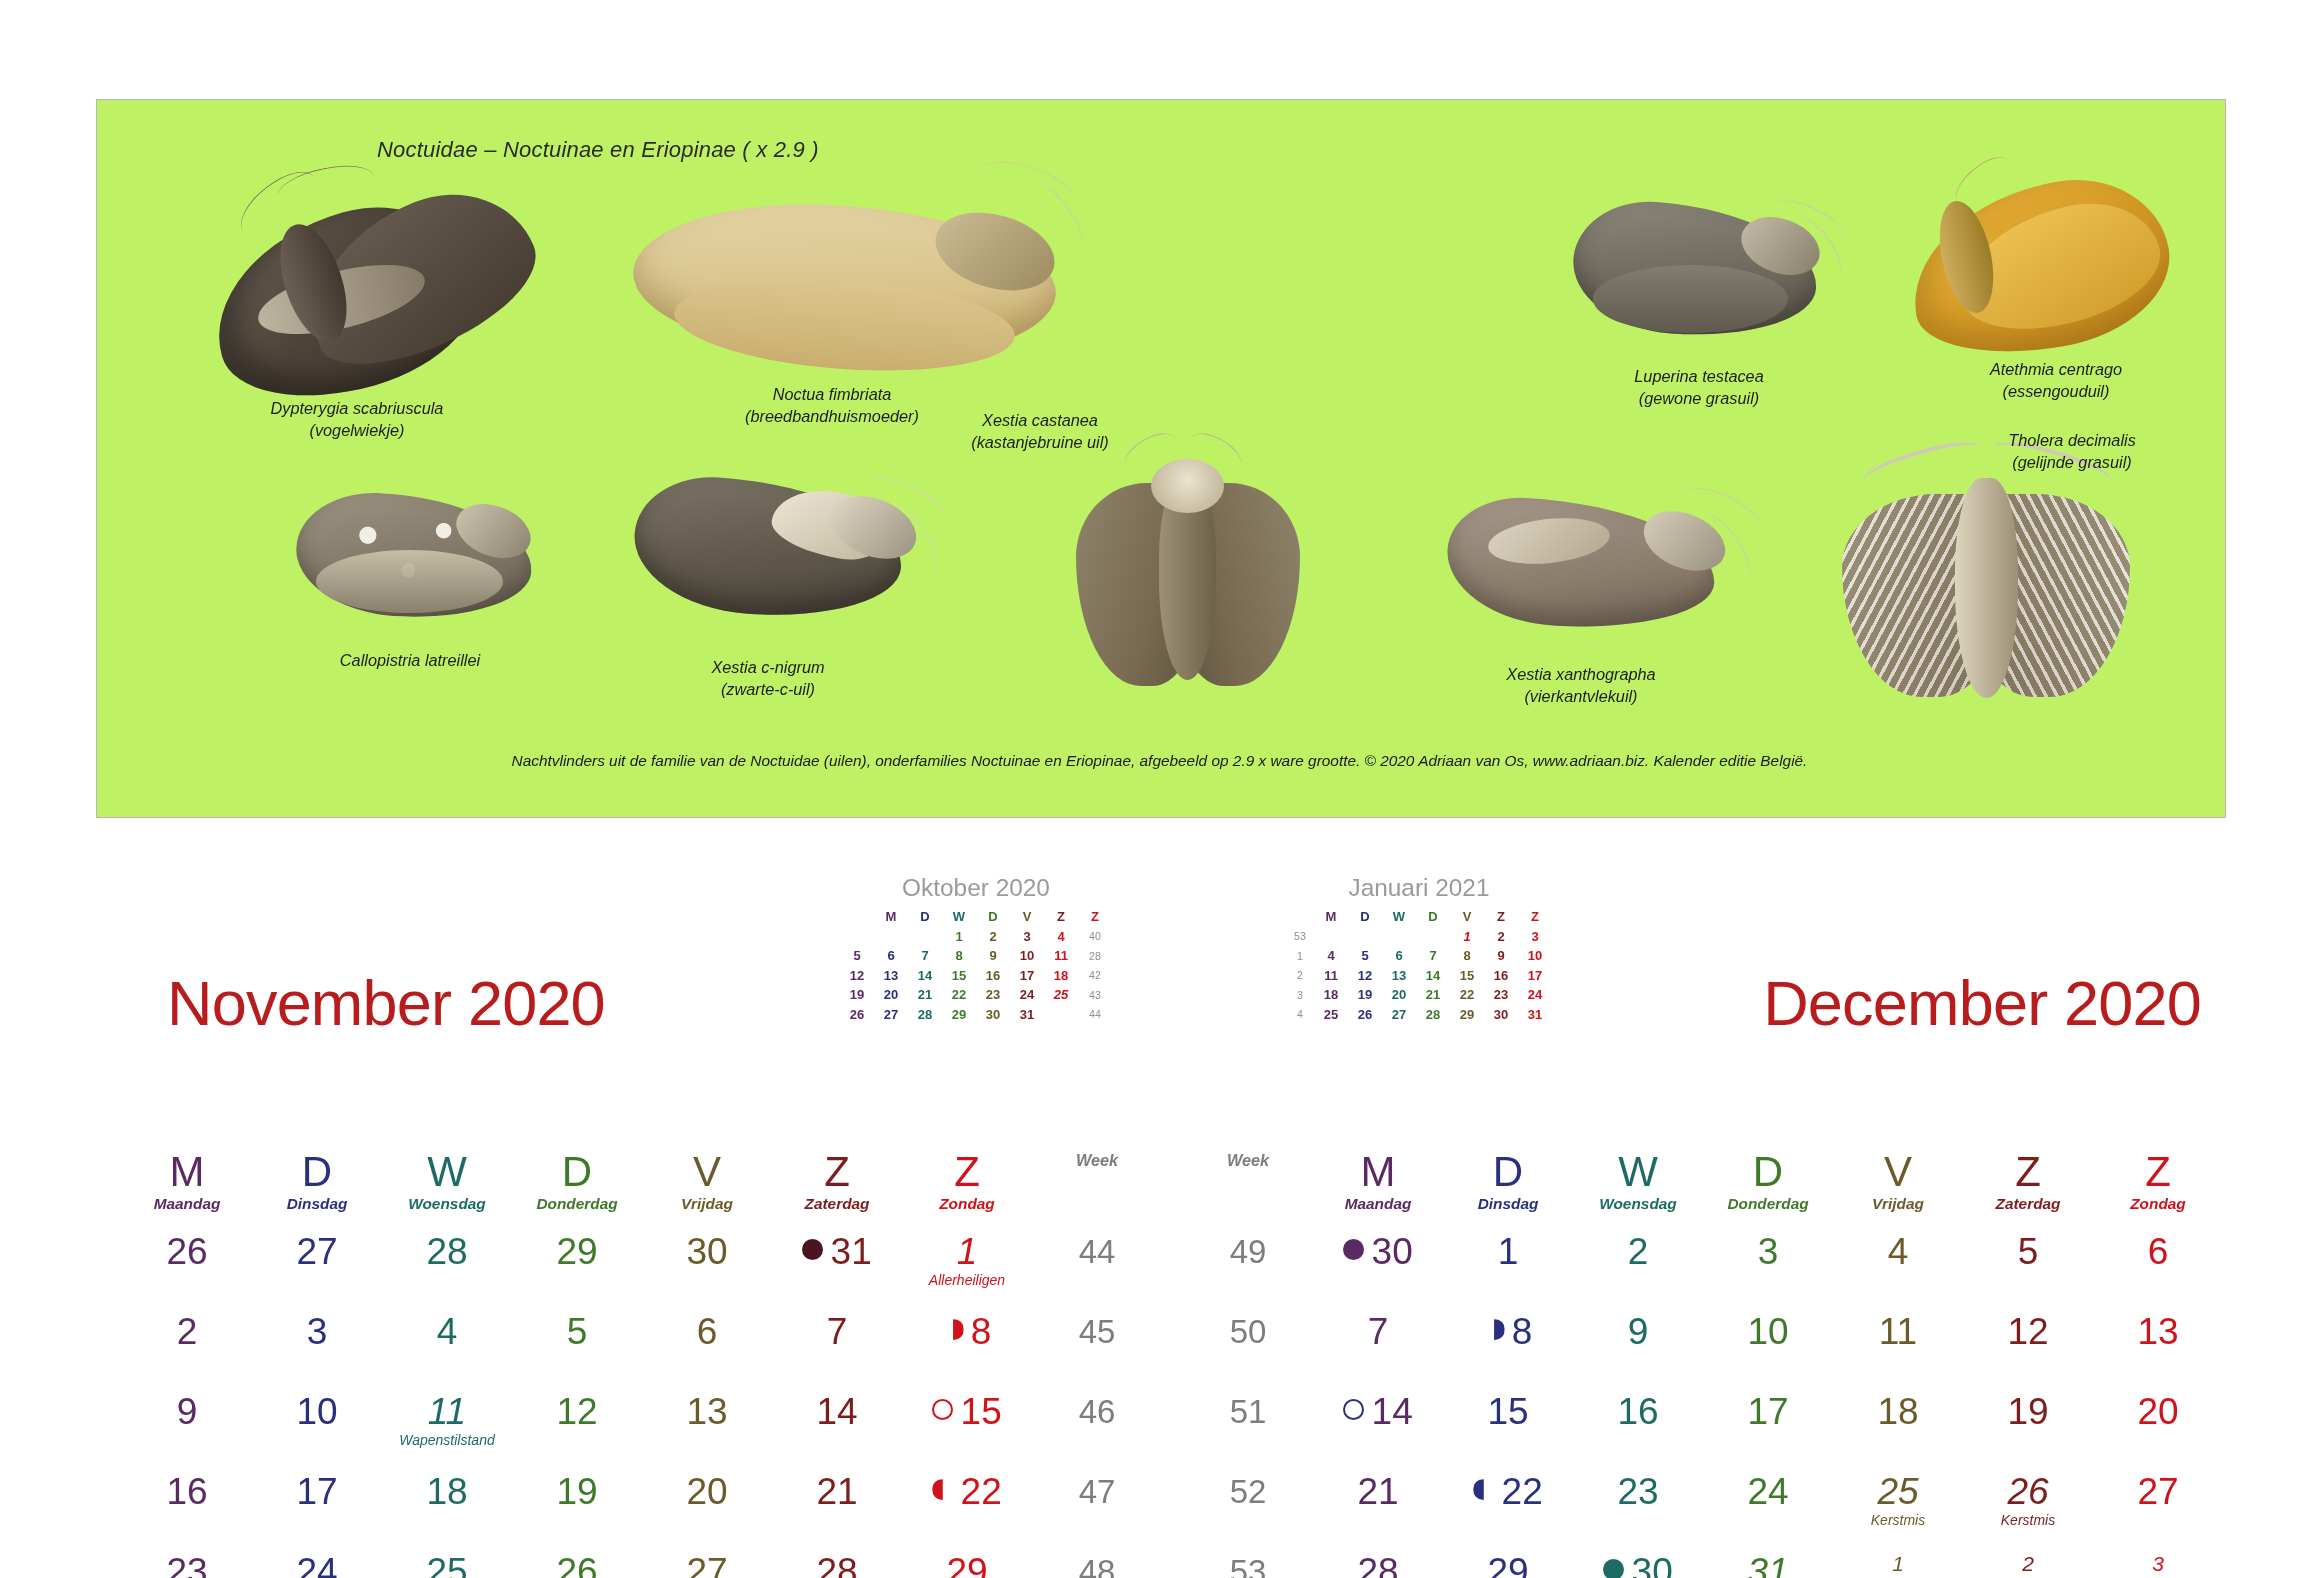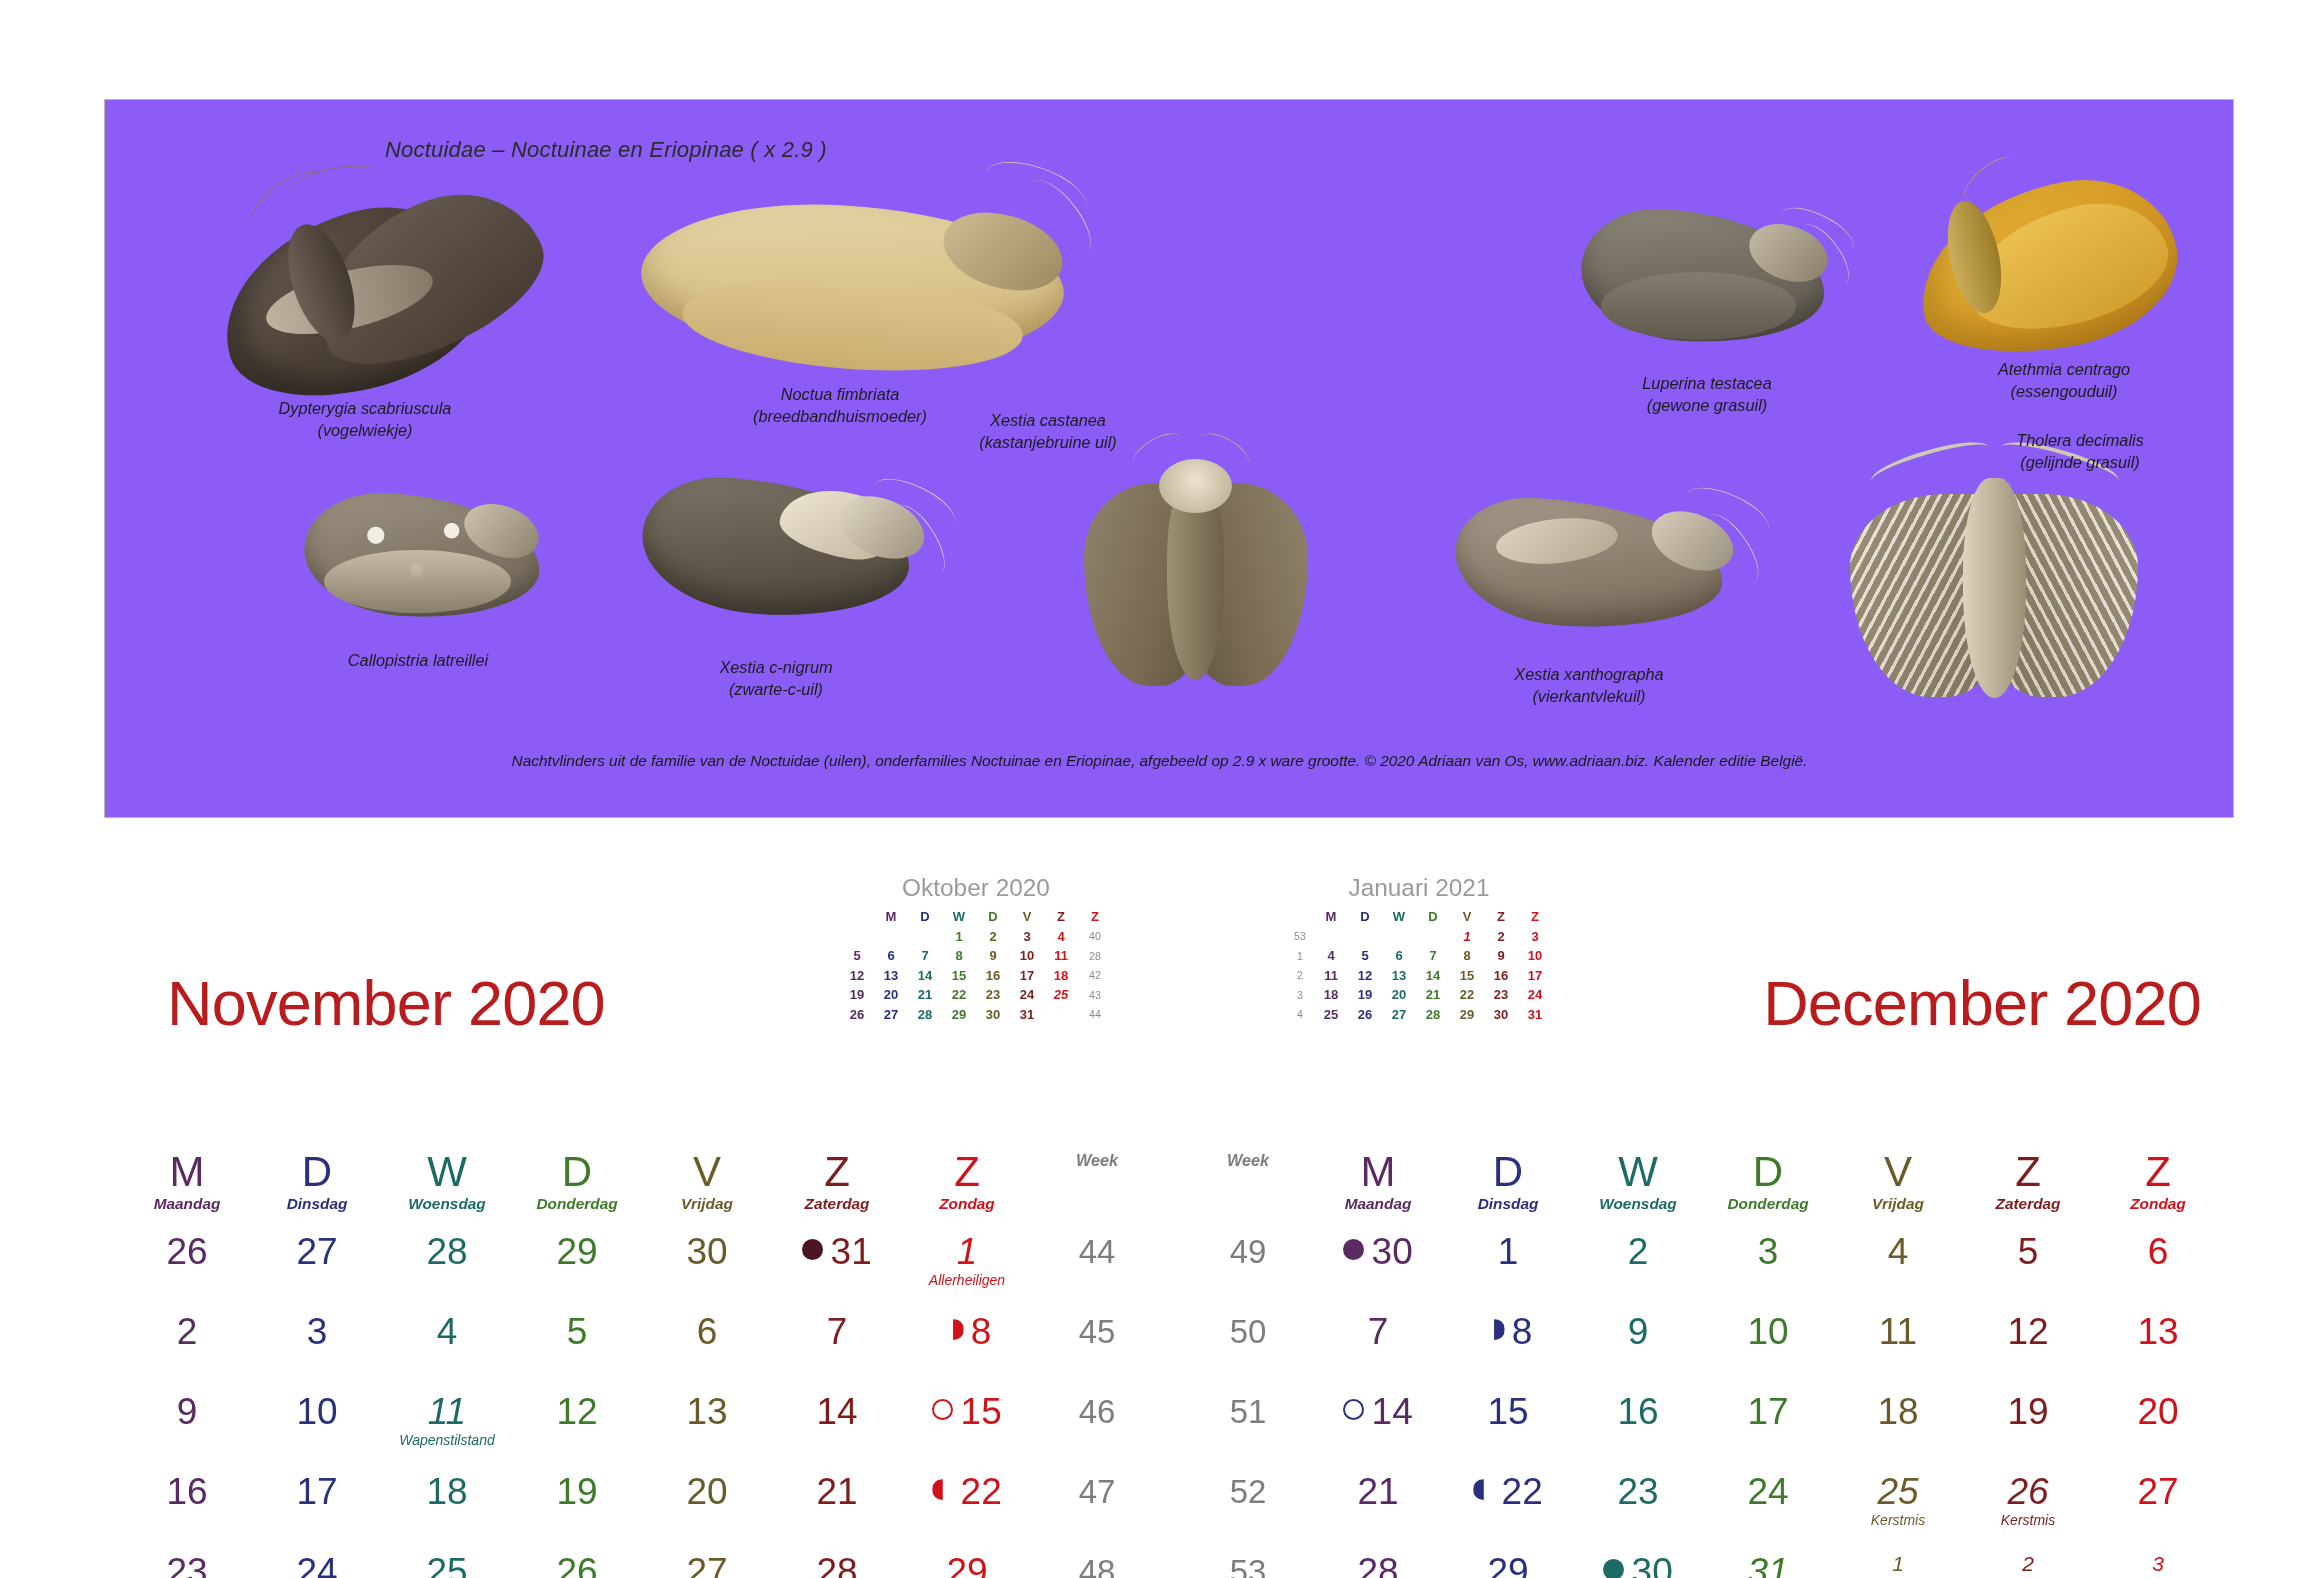--- a/index.html
+++ b/index.html
@@ -1,19 +1,19 @@
 <!DOCTYPE html>
 <html style="font-size:13px"><head>
 <meta charset="utf-8">
 <style>
   html,body{margin:0;padding:0;background:#ffffff;}
   body{width:2319px;height:1579px;font-family:"Liberation Sans",sans-serif;overflow:hidden;position:relative;}
 
   
-  #photo-panel{position:absolute;left:96px;top:99px;width:2130px;height:719px;border:0.8px solid #b9b9b9;background:#8b5cf6;box-sizing:border-box;margin-left:8px;}
+  #photo-panel{position:absolute;left:96px;top:99px;width:2130px;height:719px;border:0.8px solid #b9b9b9;background:#bef264;box-sizing:border-box;}
   .plate-title{position:absolute;left:280px;top:37px;font-size:22px;font-style:italic;color:#2b2b2b;letter-spacing:0.2px;}
   .specimen{position:absolute;}
   .spec-label{position:absolute;text-align:center;font-size:16.3px;font-style:italic;color:#1d1d1d;line-height:1.35;width:276px;}
 
   
   .moth{position:absolute;}
   .wing{position:absolute;border-radius:58% 42% 48% 52%/60% 55% 45% 40%;}
   .body{position:absolute;border-radius:50%;}
   .ant{position:absolute;background:transparent;border-top:1.6px solid #7e7261;border-radius:50%;width:57px;height:33px;}
 
@@ -94,21 +94,21 @@
       <div class="wing" style="left:49px;top:98px;width:341px;height:89px;background:linear-gradient(180deg,#dcc68f,#c9ae6f);border-radius:50%;transform:rotate(4deg);"></div>
       <div class="body" style="left:309px;top:33px;width:122px;height:73px;background:linear-gradient(120deg,#cdbd94,#9c8a5f);transform:rotate(16deg);"></div>
     </div>
     <div class="spec-label" style="left:93px;top:234px;">
       <div>Noctua fimbriata</div>
       <div>(breedbandhuismoeder)</div>
     </div>
   </div>
 
 
-  <div class="specimen" style="left:1419px;top:77px;width:358px;height:244px;">
+  <div class="specimen" style="left:1419px;top:70px;width:358px;height:244px;">
     <div class="moth" style="left:49px;top:20.3px;width:285px;height:171px;">
       <div class="ant" style="left:203px;top:16.3px;transform:rotate(26deg);width:81px;height:34px;border-top-color:#cdc6b4;"></div>
       <div class="ant" style="left:215px;top:42px;transform:rotate(54deg);width:72px;height:31px;border-top-color:#cdc6b4;"></div>
       <div class="wing" style="left:8.1px;top:14.6px;width:244px;height:130px;background:linear-gradient(170deg,#8e887c 0%,#6e685d 55%,#544f46 100%);border-radius:32% 68% 58% 42%/48% 58% 42% 52%;transform:rotate(4deg);box-shadow:inset 0 -11.4px 21px rgba(40,36,28,.38);"></div>
       <div class="wing" style="left:28px;top:75px;width:195px;height:68px;background:linear-gradient(180deg,#837c6f,#5f594e);border-radius:50%;"></div>
       <div class="body" style="left:175px;top:29px;width:81px;height:54px;background:linear-gradient(110deg,#c3bba5,#89806b);transform:rotate(20deg);"></div>
     </div>
     <div class="spec-label" style="left:45px;top:195px;">
       <div>Luperina testacea</div>
       <div>(gewone grasuil)</div>

